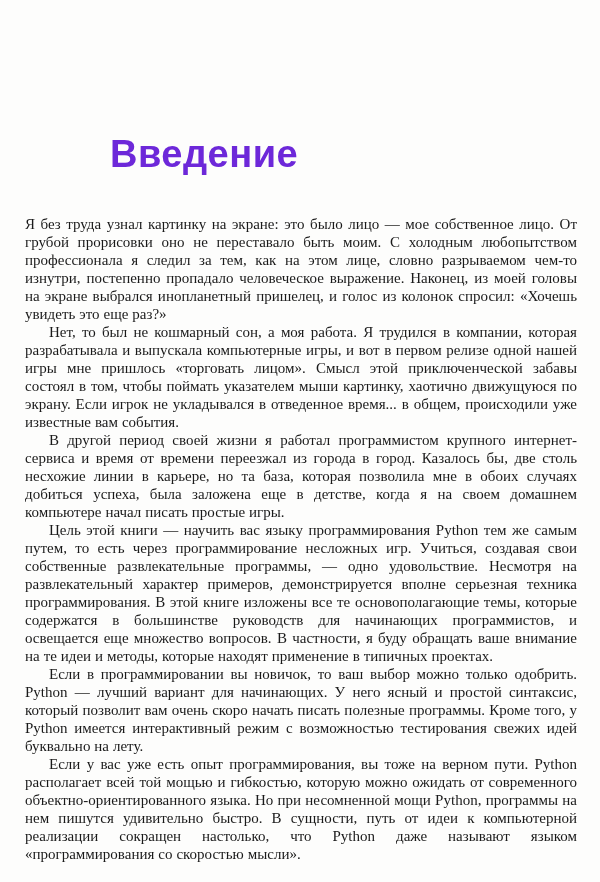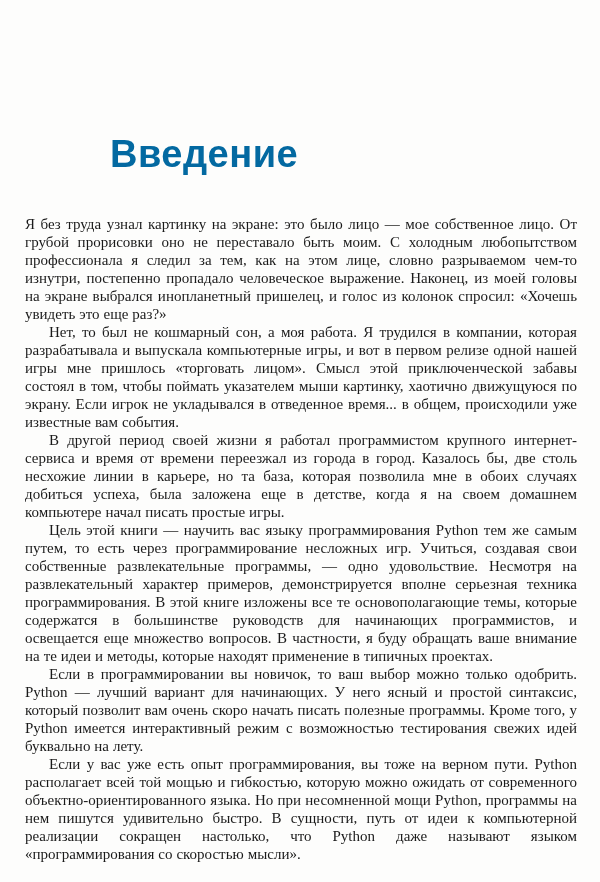--- a/index.html
+++ b/index.html
@@ -21,21 +21,21 @@
   }
   .chapter-title {
     margin: 0;
     padding-top: 133px;
     padding-left: 85px;
     font-family: "Liberation Sans", "DejaVu Sans", sans-serif;
     font-weight: 700;
     font-size: 38px;
     line-height: 42px;
     letter-spacing: 0.5px;
-    color: #0369a1;
+    color: #6d28d9;
   }
   .body-text {
     margin-top: 40px;
   }
   .body-text p {
     margin: 0;
     font-size: 15px;
     line-height: 18px;
     text-align: justify;
     text-indent: 24px;

